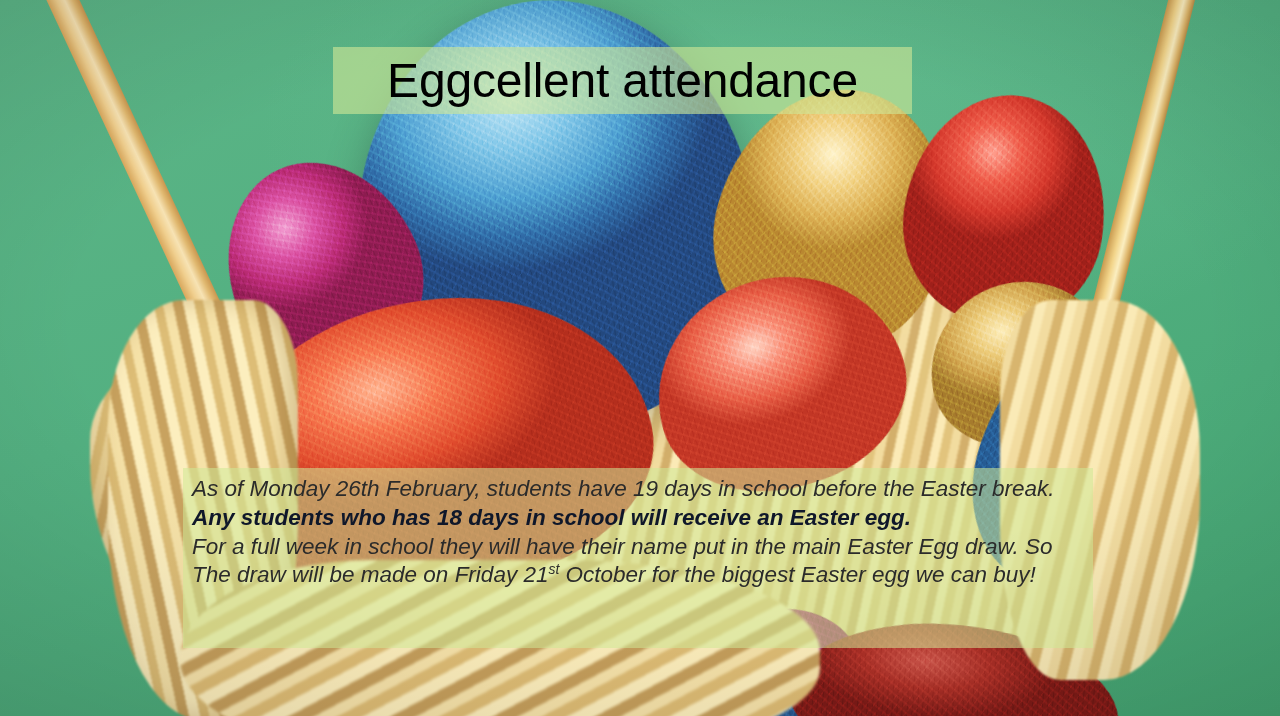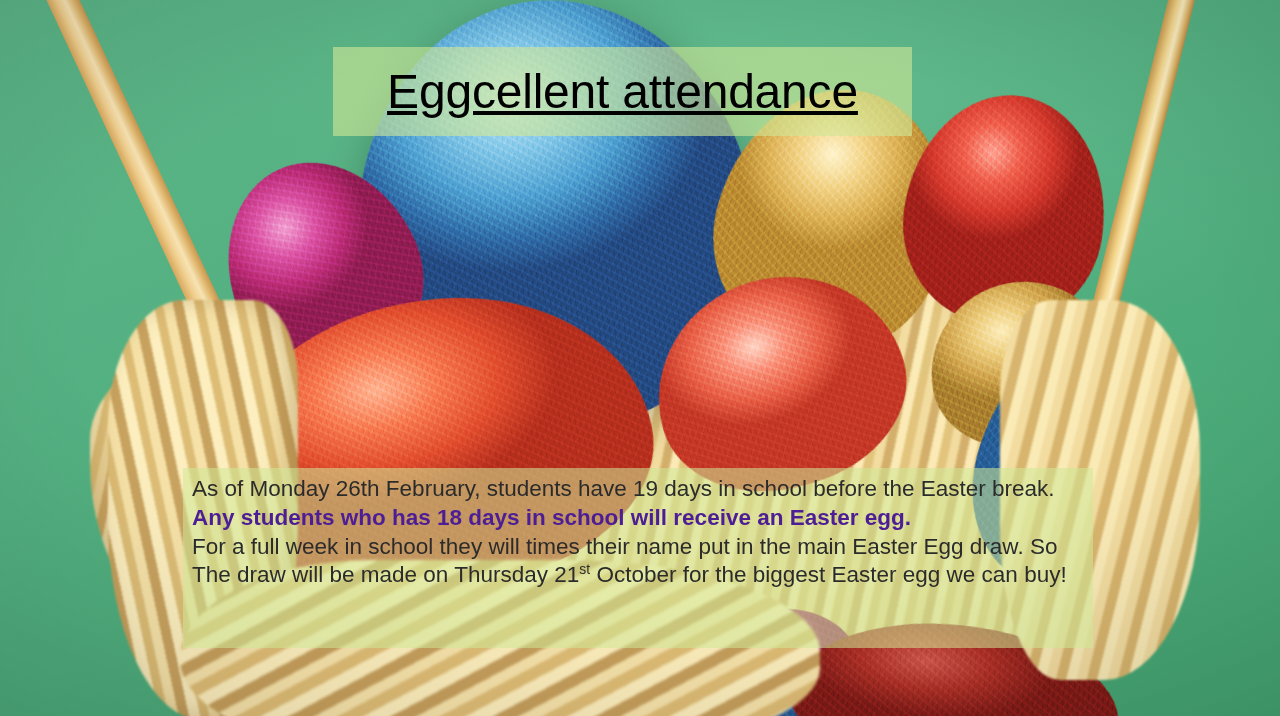--- a/index.html
+++ b/index.html
@@ -245,26 +245,25 @@
   .photo-vignette {
     position: absolute; inset: 0;
     background: radial-gradient(ellipse 80% 70% at 50% 45%, rgba(0,0,0,0) 55%, rgba(0,0,0,0.12) 100%);
     pointer-events: none;
   }
 
   
   .title-box {
     position: absolute;
     left: 333px; top: 47px;
-    width: 579px; height: 89px;
+    width: 579px; height: 67px;
     background: rgba(206, 231, 150, 0.62);
     display: flex;
     align-items: center;
     justify-content: center;
-    text-decoration: underline;
   }
   .title-text {
     font-size: 48px;
     line-height: 1;
     color: #000000;
     font-weight: 400;
     letter-spacing: -0.2px;
     white-space: nowrap;
   }
 
@@ -274,22 +273,23 @@
     width: 910px; height: 180px;
     background: rgba(206, 231, 150, 0.56);
     padding: 7px 10px 6px 9px;
   }
   .body-line {
     font-size: 22.5px;
     line-height: 28.8px;
     color: #2b2b2b;
     white-space: nowrap;
     font-weight: 400;
-  }
-  .body-line.bold { font-weight: 700; color: #4c1d95; }
+    font-style: italic;
+  }
+  .body-line.bold { font-weight: 700; color: #0f172a; }
   .body-line sup {
     font-size: 0.62em;
     vertical-align: super;
     line-height: 0;
   }
 </style>
 </head>
 <body>
 
 <div class="slide">
@@ -321,17 +321,17 @@
     <div class="photo-vignette"></div>
   </div>
 
   <div class="title-box">
     <div class="title-text">Eggcellent attendance</div>
   </div>
 
   <div class="body-box">
     <div class="body-line">As of Monday 26th February, students have 19 days in school before the Easter break.</div>
     <div class="body-line bold">Any students who has 18 days in school will receive an Easter egg.</div>
-    <div class="body-line">For a full week in school they will times their name put in the main Easter Egg draw. So</div>
-    <div class="body-line"><span>The draw will be made on Thursday 21</span><sup>st</sup><span> October for the biggest Easter egg we can buy!</span></div>
+    <div class="body-line">For a full week in school they will have their name put in the main Easter Egg draw. So</div>
+    <div class="body-line"><span>The draw will be made on Friday 21</span><sup>st</sup><span> October for the biggest Easter egg we can buy!</span></div>
   </div>
 
 </div>
 
 </body></html>

